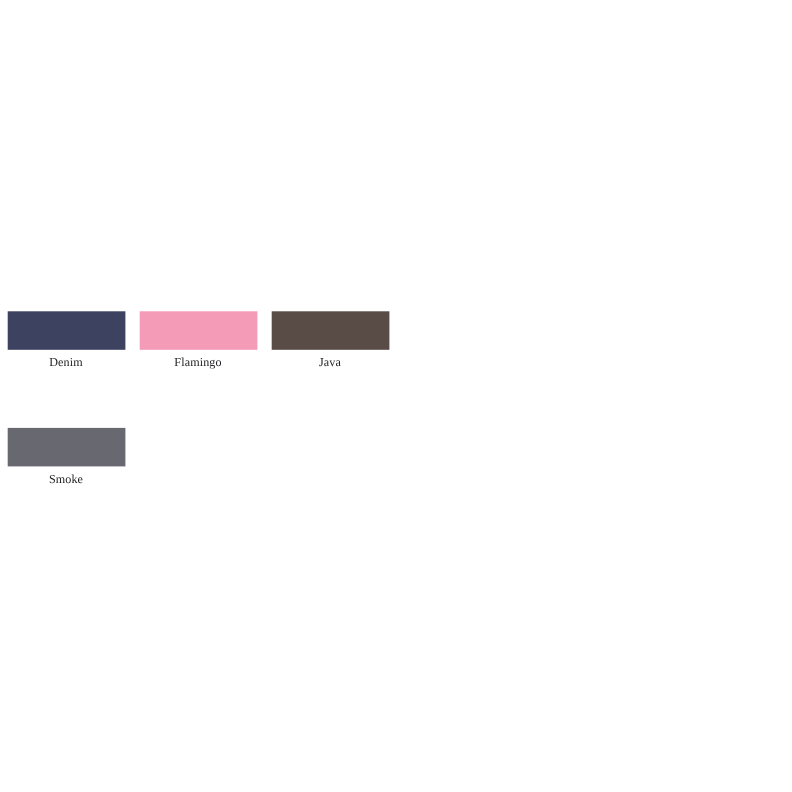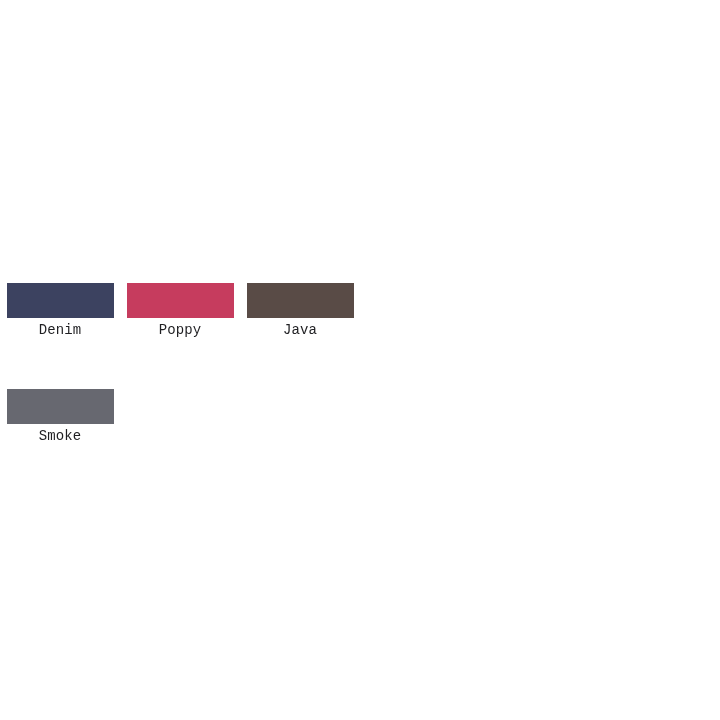--- a/index.html
+++ b/index.html
@@ -51,46 +51,46 @@
     width: 107px;
     height: 35px;
     display: block;
     box-sizing: border-box;
     background: #cccccc;
   }
 
   .swatch-label {
     display: block;
     margin-top: 5px;
-    font-family: Liberation Mono, monospace;
-    font-size: 14px;
+    font-family: Liberation Serif, serif;
+    font-size: 11px;
     line-height: 14px;
     color: #1f1f22;
     text-align: right;
     white-space: nowrap;
     letter-spacing: 0.1px;
   }
 </style>
 </head>
 <body style="background: rgb(255, 255, 255);">
 
 <div id="swatch-picker">
 
   <div class="swatch-row">
 
     <div class="swatch-cell">
       <span class="swatch-chip" style="background: rgb(60, 66, 96);"></span>
       <span class="swatch-label" style="color: rgb(31, 31, 34);">Denim</span>
     </div>
 
+    <div class="swatch-cell">
+      <span class="swatch-chip" style="background: rgb(244, 155, 184);"></span>
+      <span class="swatch-label" style="color: rgb(31, 31, 34);">Flamingo</span>
+    </div>
 
-    <div class="swatch-cell">
-      <span class="swatch-chip" style="background: rgb(198, 60, 94);"></span>
-      <span class="swatch-label" style="color: rgb(31, 31, 34);">Poppy</span>
-    </div>
 
 
 
     <div class="swatch-cell">
       <span class="swatch-chip" style="background: rgb(89, 75, 70);"></span>
       <span class="swatch-label" style="color: rgb(31, 31, 34);">Java</span>
     </div>
 
   </div>
 

